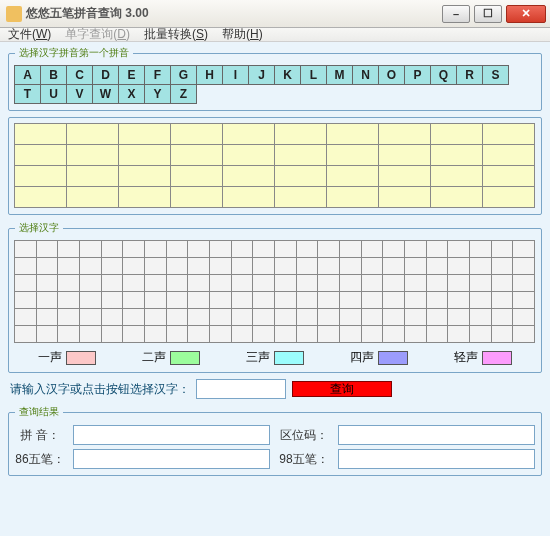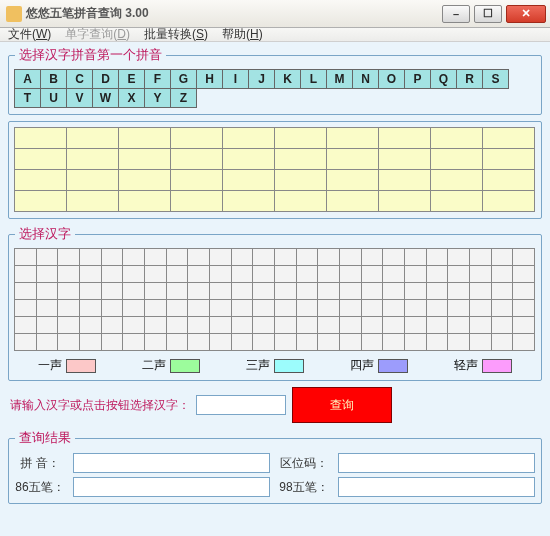--- a/index.html
+++ b/index.html
@@ -13,39 +13,39 @@
 .winbtn.close { background: linear-gradient(#ee6a5a,#d43d2a); color: #fff; border-color: #a02a1a; width: 40px; }
 
 .menubar { height: 14px; background: linear-gradient(#f7f7f5,#ececea); display: flex; align-items: center; padding: 0 8px; gap: 14px; border-bottom: 1px solid #cfcfcf; color: #333; }
 .menubar span { cursor: default; }
 .menubar .disabled { color: #9a9a9a; }
 .menukey { text-decoration: underline; }
 
 .content { padding: 4px 8px; }
 
 fieldset { border: 1px solid #7aa5c7; border-radius: 2px; margin-bottom: 6px; padding: 6px 6px 6px 6px; }
-legend { color: #be185d; padding: 0 4px; font-size: 13px; }
+legend { color: #4d7c0f; padding: 0 4px; font-size: 10px; }
 
 .letter-grid { display: flex; flex-wrap: wrap; }
 .letter-cell { width: 27px; height: 20px; border: 1px solid #666; background: #a3e3e3; display: flex; align-items: center; justify-content: center; margin-left: -1px; margin-top: -1px; font-weight: bold; color: #222; }
 
 .pinyin-grid { display: grid; grid-template-columns: repeat(10, 1fr); }
 .pcell { height: 22px; border: 1px solid #888; background: #fafcc8; margin-left: -1px; margin-top: -1px; }
 
 .hanzi-grid { display: grid; grid-template-columns: repeat(24, 1fr); }
 .hcell { height: 18px; border: 1px solid #888; background: #f3f3f3; margin-left: -1px; margin-top: -1px; }
 
 .tone-legend { display: flex; justify-content: space-around; align-items: flex-end; margin-top: 6px; }
 .tone-item { display: flex; align-items: center; gap: 4px; }
 .swatch { width: 30px; height: 14px; border: 1px solid #555; }
 
 .inputrow { display: flex; align-items: center; gap: 6px; margin: 6px 2px; }
-.inputrow label { color: #be185d; }
+.inputrow label { color: #0c4a6e; }
 .textinput { border: 1px solid #7aa5c7; height: 20px; padding: 0 3px; background: #fff; }
-.querybtn { width: 100px; height: 36px; background: #ff0000; border: 1px solid #800000; color: #fef9c3; display: flex; align-items: center; justify-content: center; }
+.querybtn { width: 100px; height: 16px; background: #ff0000; border: 1px solid #800000; color: #000000; display: flex; align-items: center; justify-content: center; }
 
 .results-grid { display: grid; grid-template-columns: 50px 1fr 52px 1fr; gap: 4px 8px; align-items: center; }
 .results-grid label { text-align: center; color: #333; }
 .resinput { border: 1px solid #7aa5c7; height: 20px; background: #fff; width: 100%; }
 </style>
 </head>
 <body>
 
 <div class="titlebar">
   <div class="icon"></div>

